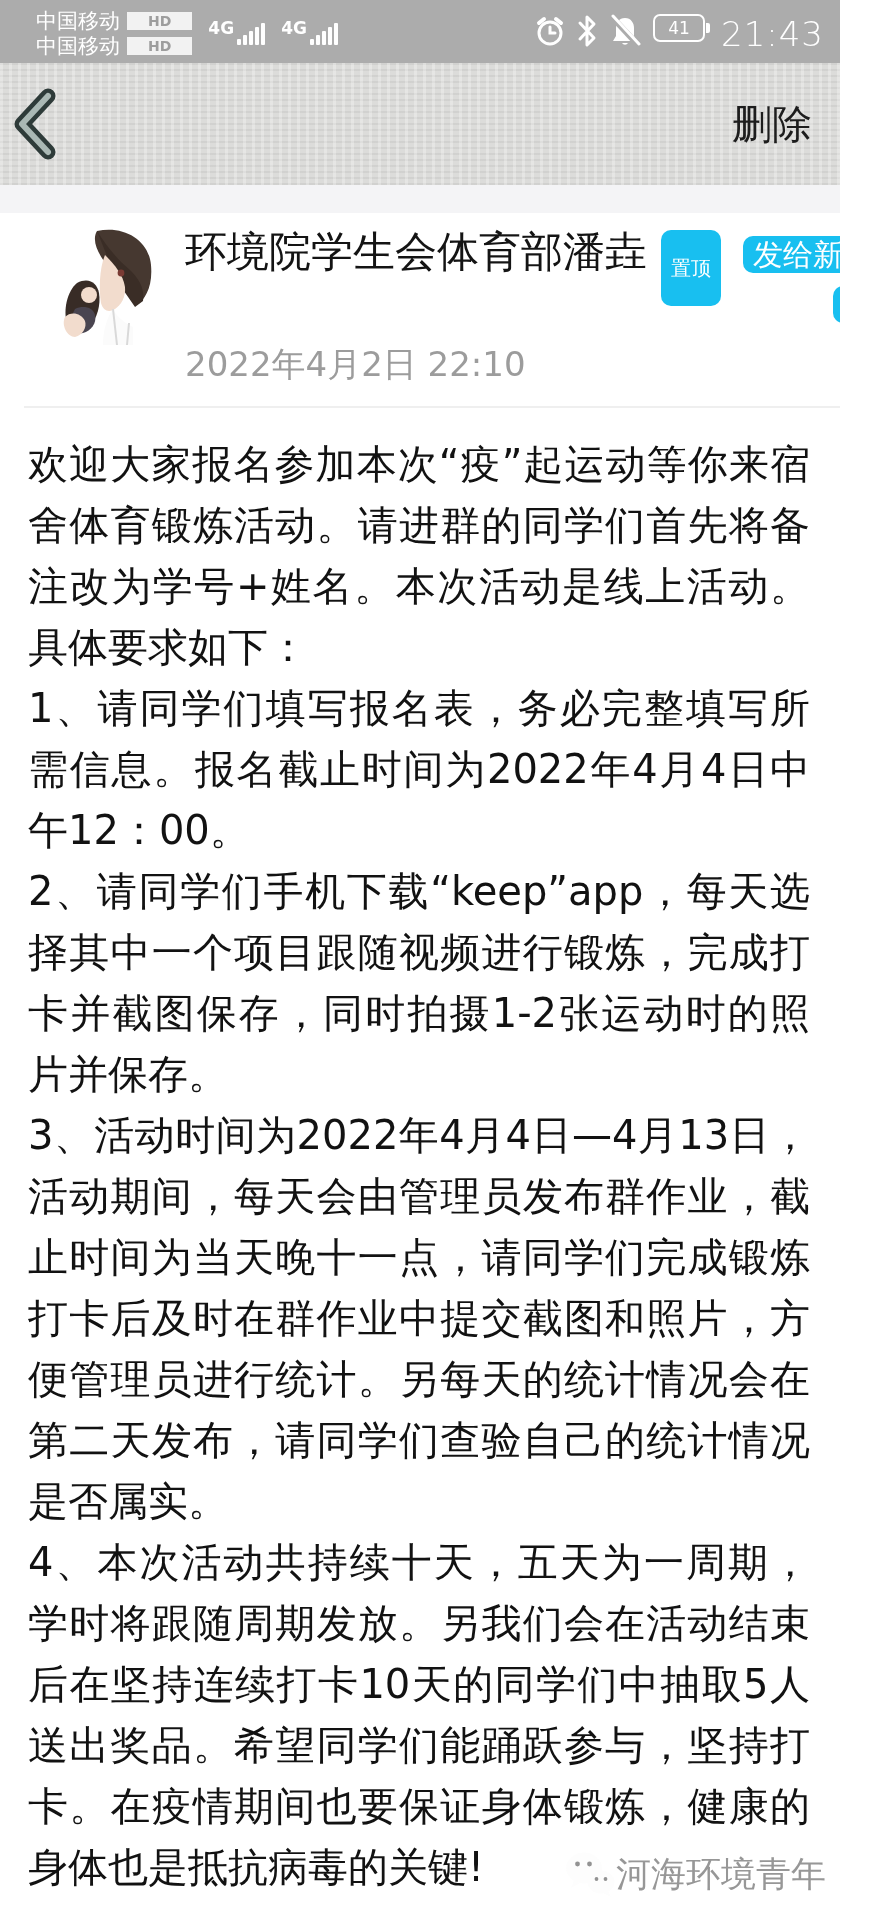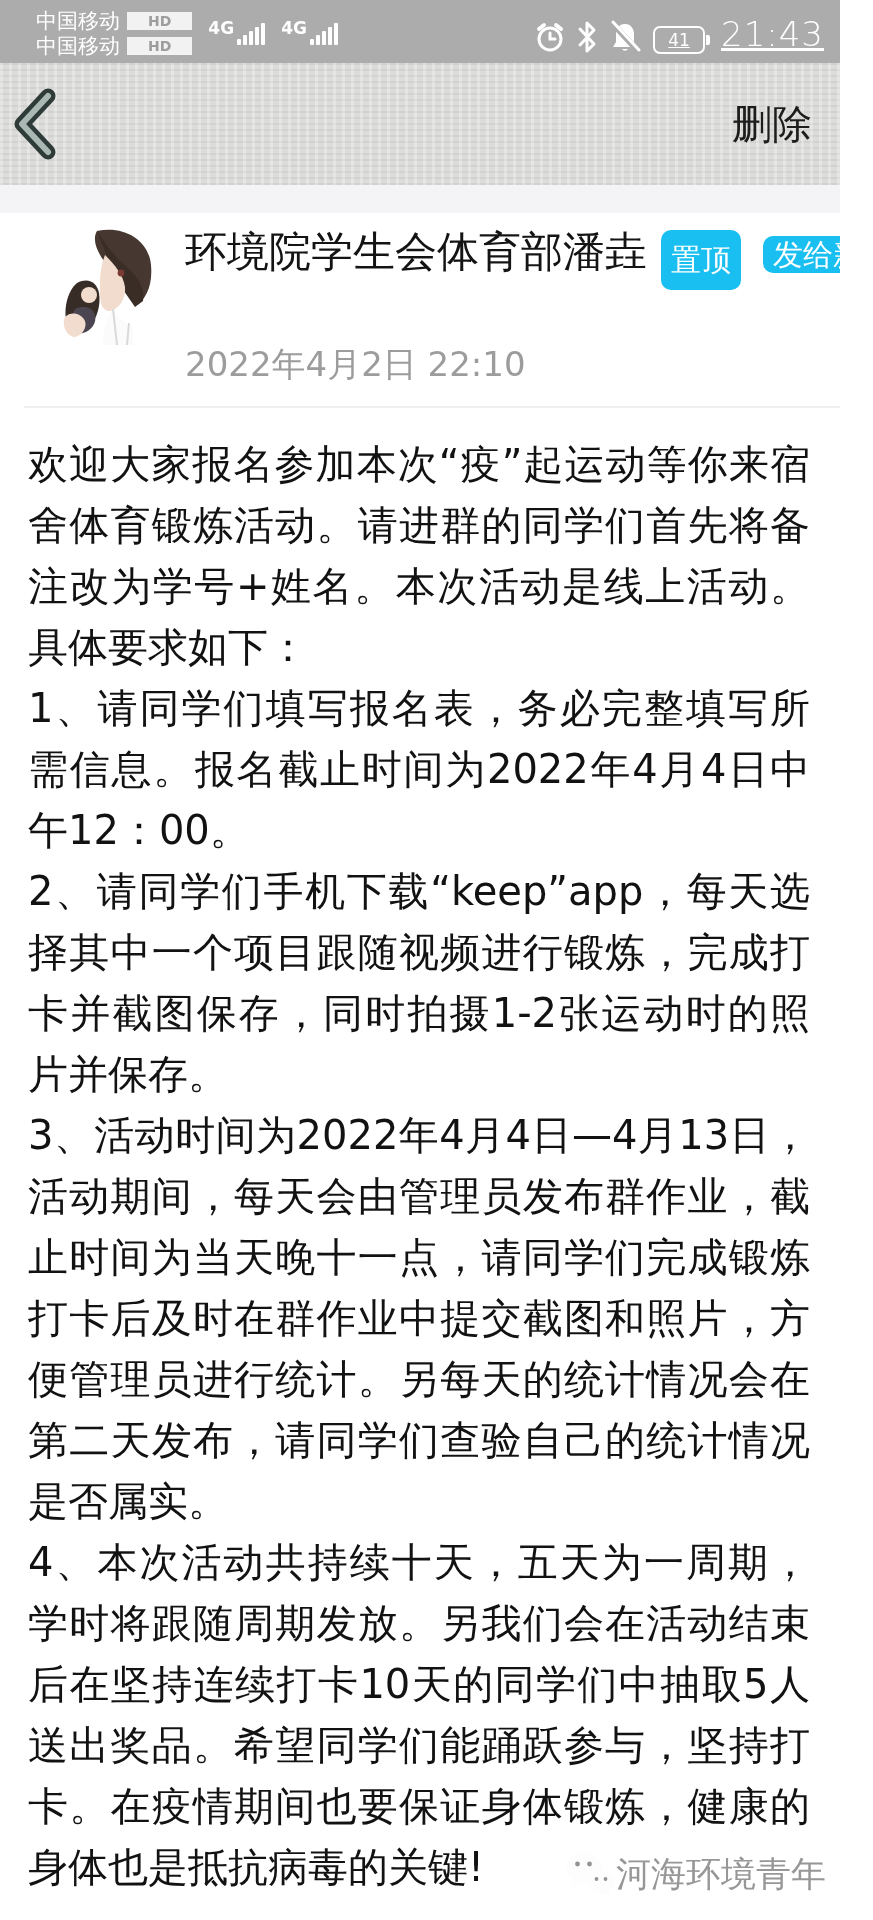--- a/index.html
+++ b/index.html
@@ -15,21 +15,21 @@
   .carriers { display:flex; flex-direction:column; line-height:25px; font-size:21px; }
   .carrier-row { display:flex; align-items:center; gap:7px; white-space:nowrap; }
   .hd-badge {
     background:#f2f2f2; color:#9d9d9d; font-size:14px; font-weight:bold;
     border-radius:0; padding:0 21px; line-height:18px;
   }
   .net-group { display:flex; align-items:center; margin-left:16px; gap:3px; }
   .net-label { font-size:17px; font-weight:bold; line-height:17px; margin-bottom:10px; }
   .sig-bars { display:flex; align-items:flex-end; gap:2px; }
   .sig-bars i { display:block; width:4px; background:#fff; border-radius:1px; }
-  .status-right { margin-left:auto; display:flex; align-items:flex-end; gap:10px;text-decoration:underline; }
+  .status-right { margin-left:auto; display:flex; align-items:flex-start; gap:10px; }
   .status-right svg { display:block; }
   .battery { position:relative; width:52px; height:28px; border:2px solid #fff; border-radius:7px;
              display:flex; align-items:center; justify-content:center; }
   .battery::after { content:""; position:absolute; right:-7px; top:7px; width:4px; height:10px;
              background:#fff; border-radius:0 2px 2px 0; }
   .battery-num { font-size:17px; color:#fff; }
   .clock { font-size:34px; font-weight:300; margin-left:6px; letter-spacing:1px; }
 
   
   .nav-bar {
@@ -47,22 +47,22 @@
 
   
   .card { background:#fff; padding:12px 0 0 0; }
   .card-header { display:flex; padding:0 20px 0 47px; }
   .avatar { width:116px; height:120px; flex:none; border-radius:8px; overflow:hidden; background:#fff; }
   .head-text { flex:1; margin-left:22px; min-width:0; }
   .title-line { display:flex; align-items:flex-start; }
   .ann-title { font-size:42px; line-height:54px; color:#141414; font-weight:500; white-space:nowrap; }
   .badge {
     flex:none; margin-left:14px; margin-top:5px;
-    background:var(--accent); color:#fff; font-size:30px; line-height:46px;
-    padding:7px 10px; border-radius:10px; white-space:nowrap;
+    background:var(--accent); color:#fff; font-size:20px; line-height:46px;
+    padding:15px 10px; border-radius:10px; white-space:nowrap;
   }
   .badge2-wrap {
     flex:none; width:152px; margin-left:10px; margin-top:5px;
     text-align:right; font-size:30px; line-height:50px;
   }
   .badge2 {
     background:var(--accent); color:#fff; padding:1px 10px; border-radius:10px;
     -webkit-box-decoration-break:clone; box-decoration-break:clone;
   }
   .ann-date { font-size:34px; color:#9c9c9c; margin-top:14px; line-height:40px; }

